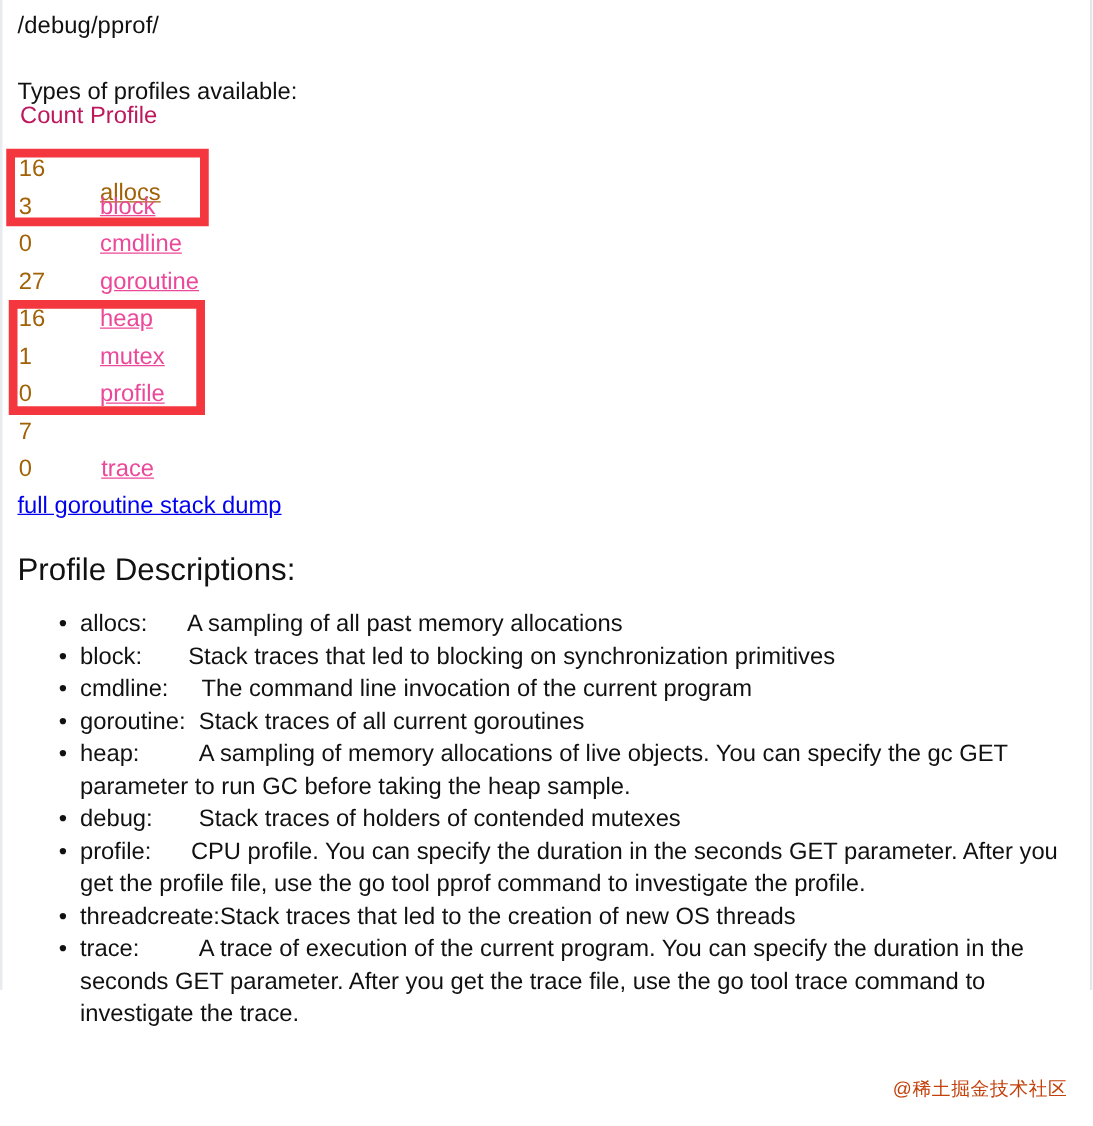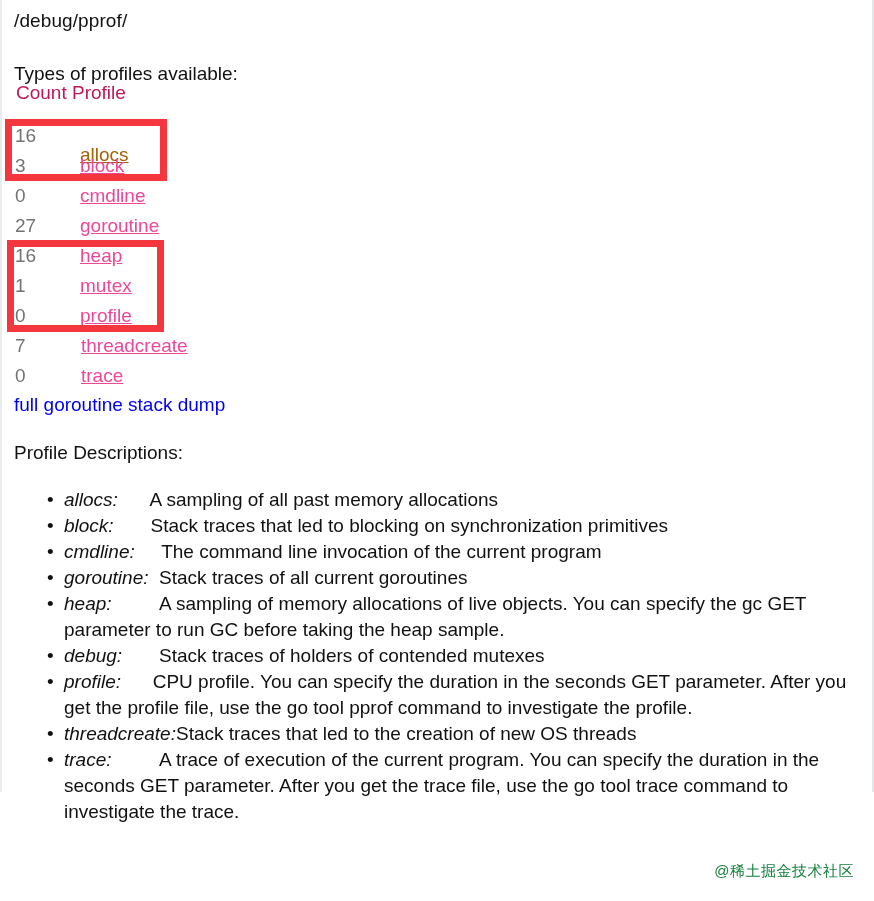--- a/index.html
+++ b/index.html
@@ -73,60 +73,61 @@
   .prow {
     position: relative;
     height: 30px;
     line-height: 30px;
     white-space: nowrap;
   }
   .prow .cnt {
     position: absolute;
     left: 13px;
     font-size: 19px;
-    color: #737373;
+    color: #a16207;
   }
   .prow .lnk {
     position: absolute;
     font-size: 19px;
     text-decoration: underline;
     cursor: pointer;
   }
   .prow.indent .lnk { left: 78px; }
   .prow.indent2 .lnk { left: 79px; }
   .lnk.unvisited { color: #ec4899; }
   .lnk.visited   { color: #a16207; margin-top: 19px; }
 
   .fullstack {
     position: absolute;
     left: 12px;
     top: 394px;
     font-size: 19px;
     color: #0000ee;
+    text-decoration: underline;
     cursor: pointer;
     white-space: nowrap;
   }
 
   
   .redbox {
     position: absolute;
     border: 7px solid #f4373f;
     box-sizing: border-box;
     pointer-events: none;
     background: transparent;
   }
   #redbox-1 { left: 3px;  top: 119px; width: 162px; height: 62px; }
   #redbox-2 { left: 5px;  top: 240px; width: 157px; height: 92px; }
 
   
   .desc-hdr {
     position: absolute;
     left: 12px;
     top: 442px;
-    font-size: 19px;
+    font-size: 25px;
     color: #111111;
     white-space: nowrap;
   }
 
   .desc-list {
     position: absolute;
     left: 0;
     top: 487px;
     width: 874px;
   }
@@ -142,30 +143,29 @@
     position: absolute;
     left: 45px;
     top: 0;
     font-size: 19px;
     line-height: 26px;
     color: #111111;
   }
   .dli .lbl {
     display: inline-block;
     white-space: pre;
-    font-style: italic;
   }
   .dli .txt { }
 
   .watermark {
     position: absolute;
     right: 22px;
     top: 862px;
     font-size: 15px;
-    color: #15803d;
+    color: #c2410c;
     white-space: nowrap;
     letter-spacing: .5px;
   }
 </style>
 </head>
 <body>
 
 <div class="page">
   <div class="content">
 
@@ -199,21 +199,20 @@
         <div class="prow indent">
           <span class="cnt">1</span>
           <a class="lnk unvisited">mutex</a>
         </div>
         <div class="prow indent">
           <span class="cnt">0</span>
           <a class="lnk unvisited">profile</a>
         </div>
         <div class="prow indent2">
           <span class="cnt">7</span>
-          <a class="lnk unvisited">threadcreate</a>
         </div>
         <div class="prow indent2">
           <span class="cnt">0</span>
           <a class="lnk unvisited">trace</a>
         </div>
       </div>
 
     <a class="fullstack">full goroutine stack dump</a>
 
     <div class="redbox" id="redbox-1"></div>

